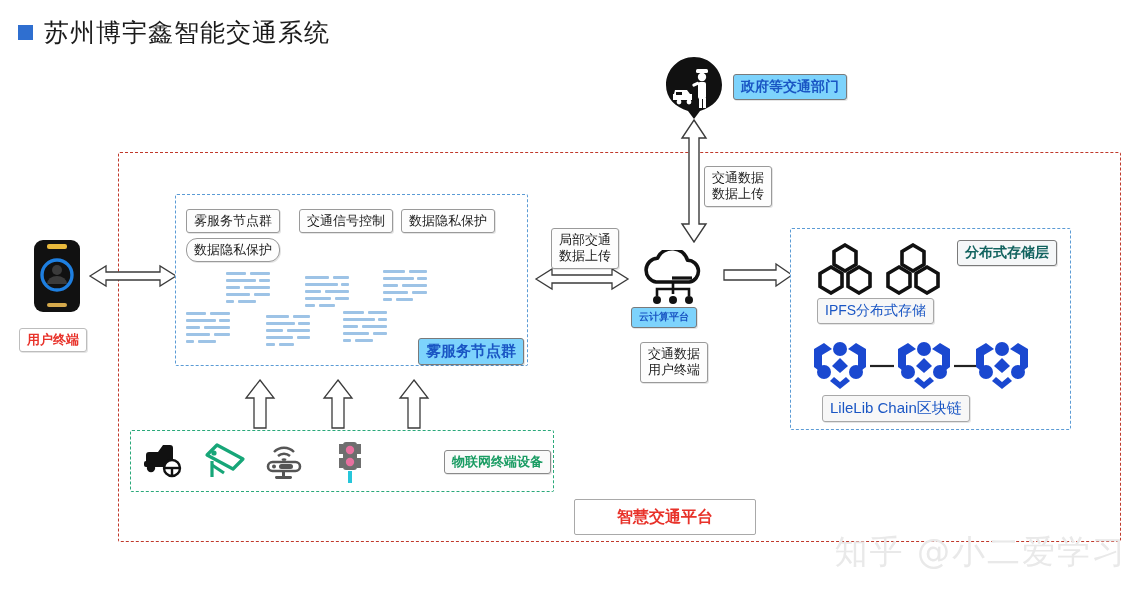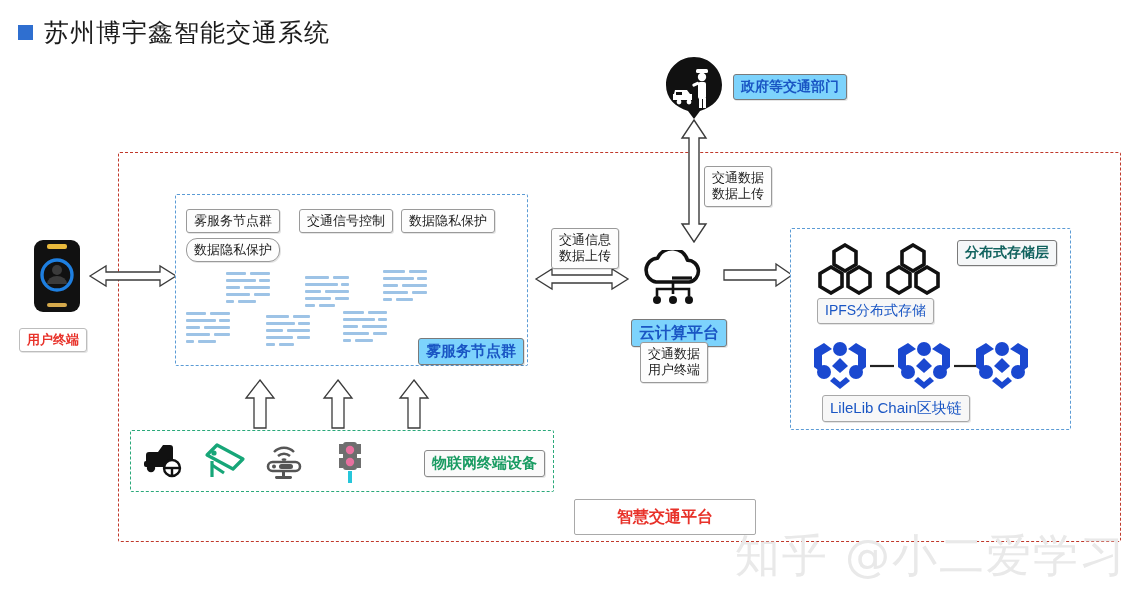--- a/index.html
+++ b/index.html
@@ -61,22 +61,22 @@
   .doccluster { position:absolute; width:46px; height:34px; }
   .doccluster i {
     display:block; position:absolute; height:3px; background:#9dc3e6; border-radius:1px;
   }
 
   
   .arrow { position:absolute; }
 
   
   .watermark {
-    position:absolute; right:14px; bottom:3px;
-    font-size:45px; color:#e9e9e9; white-space:nowrap;
+    position:absolute; right:14px; bottom:14px;
+    font-size:33px; color:#e9e9e9; white-space:nowrap;
     letter-spacing:2px;
     font-family:"DejaVu Sans",sans-serif;
     margin-left:16px;
   }
 
   .icon-wrap { position:absolute; }
 </style>
 </head>
 <body>
 
@@ -217,36 +217,36 @@
   </div>
 
   <div class="lbl blue" style="left:418px; top:338px; font-size:15px;">雾服务节点群</div>
 
   <div class="arrow" style="left:534px; top:265px;">
     <svg width="96" height="28" viewBox="0 0 96 28">
       <polygon points="2,14 18,4 18,10 78,10 78,4 94,14 78,24 78,18 18,18 18,24" fill="#ffffff" stroke="#3b3b3b" stroke-width="1.3"></polygon>
     </svg>
   </div>
   <div class="lbl two" style="left:551px; top:228px; width:68px; text-align:center;">
-    <span>交通信息</span><br>
+    <span>局部交通</span><br>
     <span>数据上传</span>
   </div>
 
   <div class="icon-wrap" style="left:636px; top:250px; width:74px; height:58px;">
     <svg width="74" height="58" viewBox="0 0 74 58">
       <path d="M20 32 a12 12 0 0 1 1.5 -23.8 a16 16 0 0 1 30 2 a11 11 0 0 1 2 21.8 z" fill="#ffffff" stroke="#111111" stroke-width="3.6" stroke-linejoin="round"></path>
       <line x1="36" y1="28" x2="56" y2="28" stroke="#111111" stroke-width="3.2"></line>
       <line x1="37" y1="32" x2="37" y2="44" stroke="#111111" stroke-width="2.6"></line>
       <path d="M21 46 L21 39 L53 39 L53 46" fill="none" stroke="#111111" stroke-width="2.6"></path>
       <circle cx="21" cy="50" r="4" fill="#111111"></circle>
       <circle cx="37" cy="50" r="4" fill="#111111"></circle>
       <circle cx="53" cy="50" r="4" fill="#111111"></circle>
     </svg>
   </div>
-  <div class="lbl blue" style="left:631px; top:319px; font-size:16px;">云计算平台</div>
+  <div class="lbl blue" style="left:631px; top:307px; font-size:10px;">云计算平台</div>
   <div class="lbl two" style="left:640px; top:342px; width:68px; text-align:center;">
     <span>交通数据</span><br>
     <span>用户终端</span>
   </div>
 
   <div class="arrow" style="left:722px; top:262px;">
     <svg width="72" height="26" viewBox="0 0 72 26">
       <polygon points="2,8 54,8 54,2 70,13 54,24 54,18 2,18" fill="#ffffff" stroke="#3b3b3b" stroke-width="1.3"></polygon>
     </svg>
   </div>
@@ -367,21 +367,21 @@
     <svg width="38" height="44" viewBox="0 0 38 44">
       <rect x="12" y="2" width="14" height="28" rx="3" fill="#6e6e6e"></rect>
       <path d="M8 4 L8 14 L12 14 L12 4 Z M8 18 L8 28 L12 28 L12 18 Z" fill="#6e6e6e"></path>
       <path d="M30 4 L30 14 L26 14 L26 4 Z M30 18 L30 28 L26 28 L26 18 Z" fill="#6e6e6e"></path>
       <circle cx="19" cy="10" r="4.2" fill="#e8709f"></circle>
       <circle cx="19" cy="22" r="4.2" fill="#e8709f"></circle>
       <rect x="17" y="31" width="4" height="12" fill="#26c6da"></rect>
     </svg>
   </div>
 
-  <div class="lbl green" style="left:424px; top:450px; font-size:15px;">物联网终端设备</div>
+  <div class="lbl green" style="left:444px; top:450px; font-size:13px;">物联网终端设备</div>
 
   <div style="position:absolute; left:574px; top:499px; width:182px; height:36px;
               border:1px solid #a9a9a9; background:#ffffff; border-radius:2px;
               display:flex; align-items:center; justify-content:center;">
     <span style="color:#e8322a; font-weight:bold; font-size:16px;">智慧交通平台</span>
   </div>
 
   <div class="watermark">知乎 @小二爱学习</div>
 
 </div>

